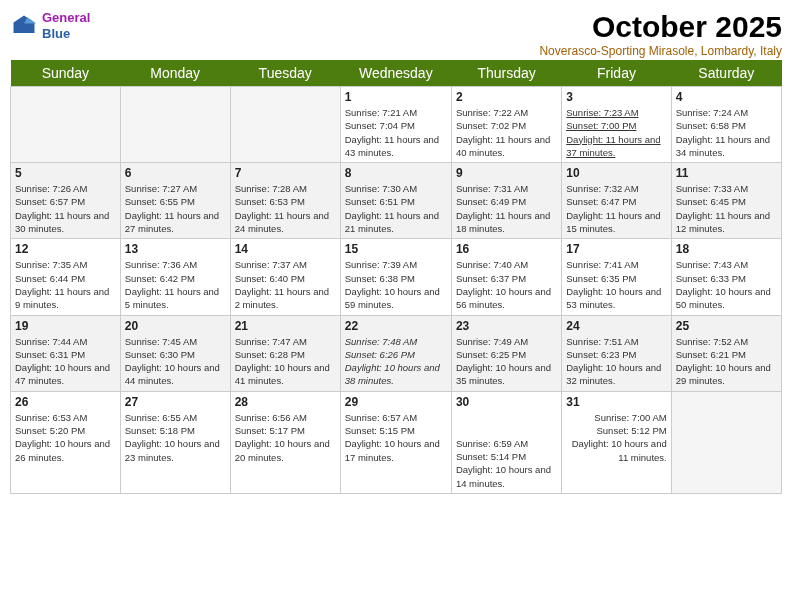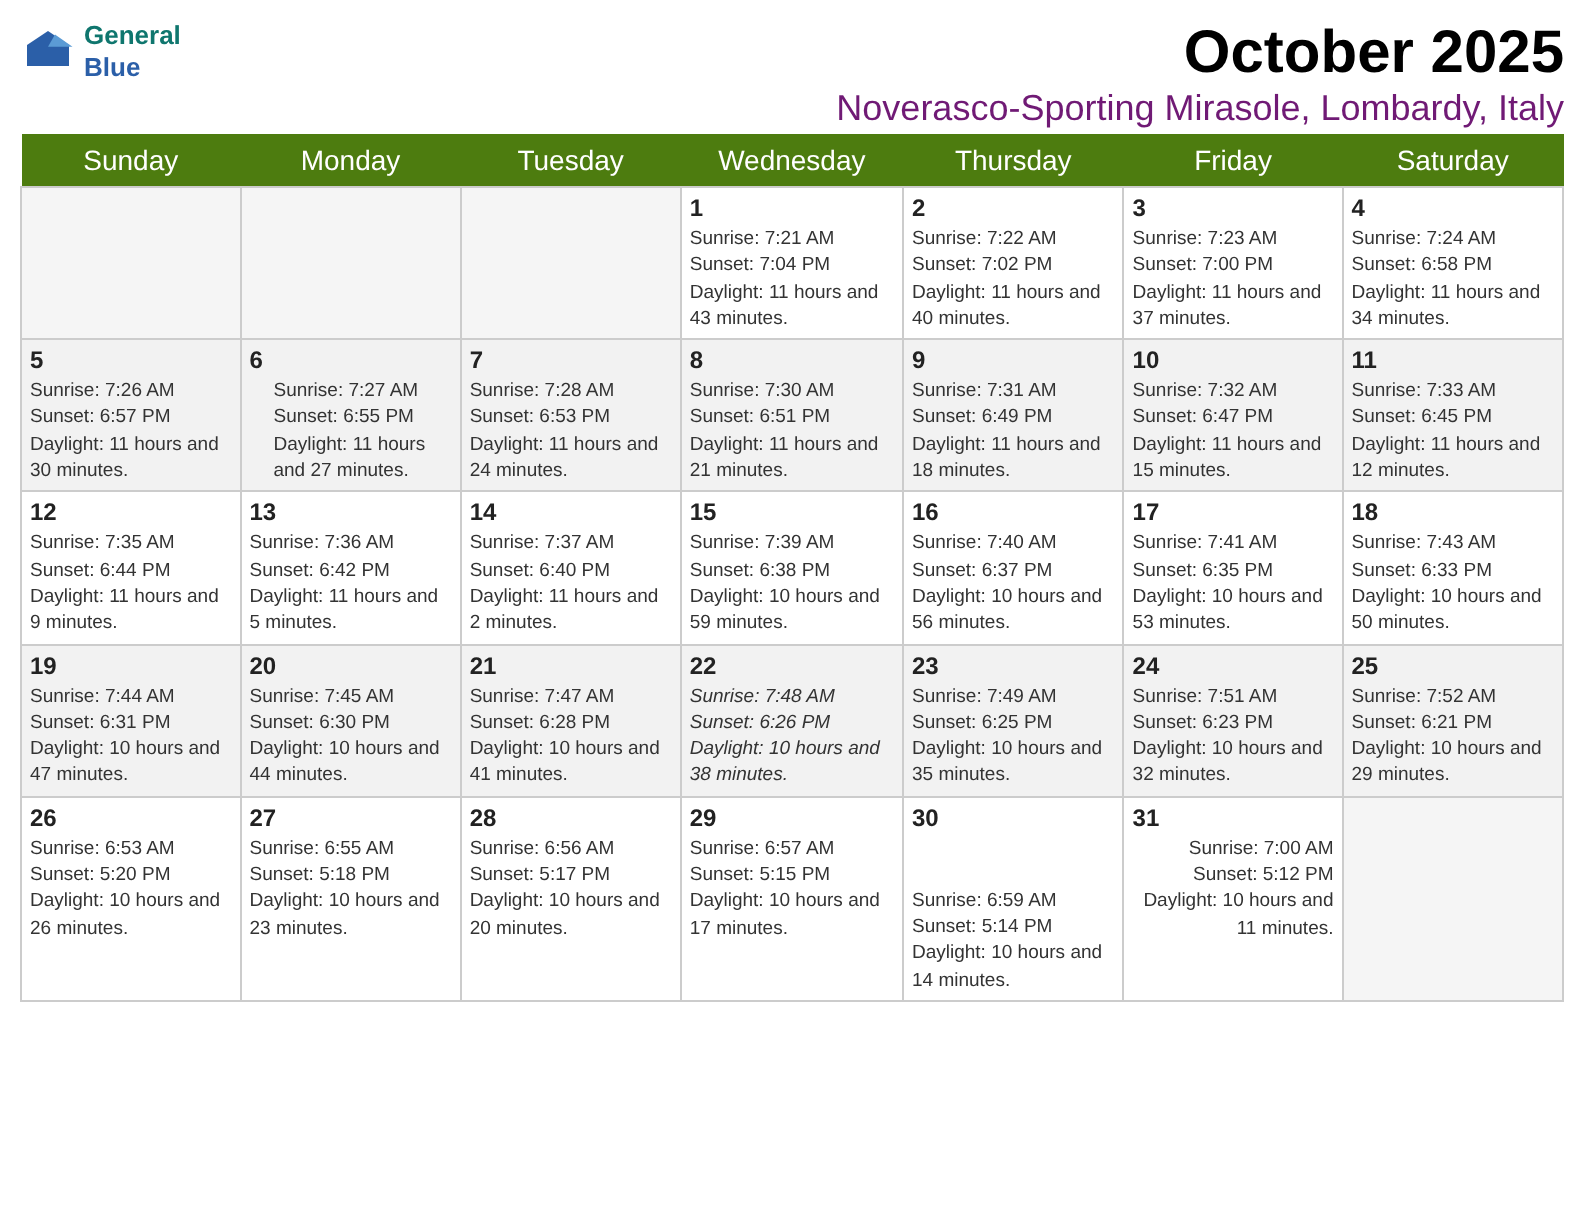--- a/index.html
+++ b/index.html
@@ -19,37 +19,37 @@
     .logo {
       display: flex;
       align-items: center;
       gap: 4px;
     }
     .logo-text {
       font-size: 13px;
       font-weight: bold;
       line-height: 1.2;
     }
-    .logo-text .general { color: #0f766e; }
+    .logo-text .general { color: #a21caf; }
     .logo-text .blue { color: #2b5fa8; }
     .logo-icon {
       width: 28px;
       height: 28px;
     }
     .title-block {
       text-align: right;
     }
     .calendar-title {
       font-size: 30px;
       font-weight: bold;
       color: #000000;
     }
     .calendar-subtitle {
-      font-size: 18px;
-      color: #701a75;
+      font-size: 12px;
+      color: #a16207;
     }
     table {
       width: 100%;
       border-collapse: collapse;
       font-size: 10.5px;
     }
     .day-header {
       background: #4d7c0f;
       color: #fff;
       text-align: center;
@@ -133,41 +133,41 @@
 Daylight: 11 hours and 43 minutes.</div>
         </td>
         <td>
           <span class="date-num">2</span>
           <div class="cell-text" style="white-space: pre-line;">Sunrise: 7:22 AM
 Sunset: 7:02 PM
 Daylight: 11 hours and 40 minutes.</div>
         </td>
         <td>
           <span class="date-num">3</span>
-          <div class="cell-text" style="white-space: pre-line;">Sunrise: 7:23 AM
+          <div class="cell-text" style="white-space: pre-line; text-decoration: underline;">Sunrise: 7:23 AM
 Sunset: 7:00 PM
 Daylight: 11 hours and 37 minutes.</div>
         </td>
         <td>
           <span class="date-num">4</span>
           <div class="cell-text" style="white-space: pre-line;">Sunrise: 7:24 AM
 Sunset: 6:58 PM
 Daylight: 11 hours and 34 minutes.</div>
         </td>
       </tr>
       <tr class="row-week2">
         <td>
           <span class="date-num">5</span>
           <div class="cell-text" style="white-space: pre-line;">Sunrise: 7:26 AM
 Sunset: 6:57 PM
 Daylight: 11 hours and 30 minutes.</div>
         </td>
         <td>
           <span class="date-num">6</span>
-          <div class="cell-text" style="white-space: pre-line; margin-left: 12px;">Sunrise: 7:27 AM
+          <div class="cell-text" style="white-space: pre-line;">Sunrise: 7:27 AM
 Sunset: 6:55 PM
 Daylight: 11 hours and 27 minutes.</div>
         </td>
         <td>
           <span class="date-num">7</span>
           <div class="cell-text" style="white-space: pre-line;">Sunrise: 7:28 AM
 Sunset: 6:53 PM
 Daylight: 11 hours and 24 minutes.</div>
         </td>
         <td>

